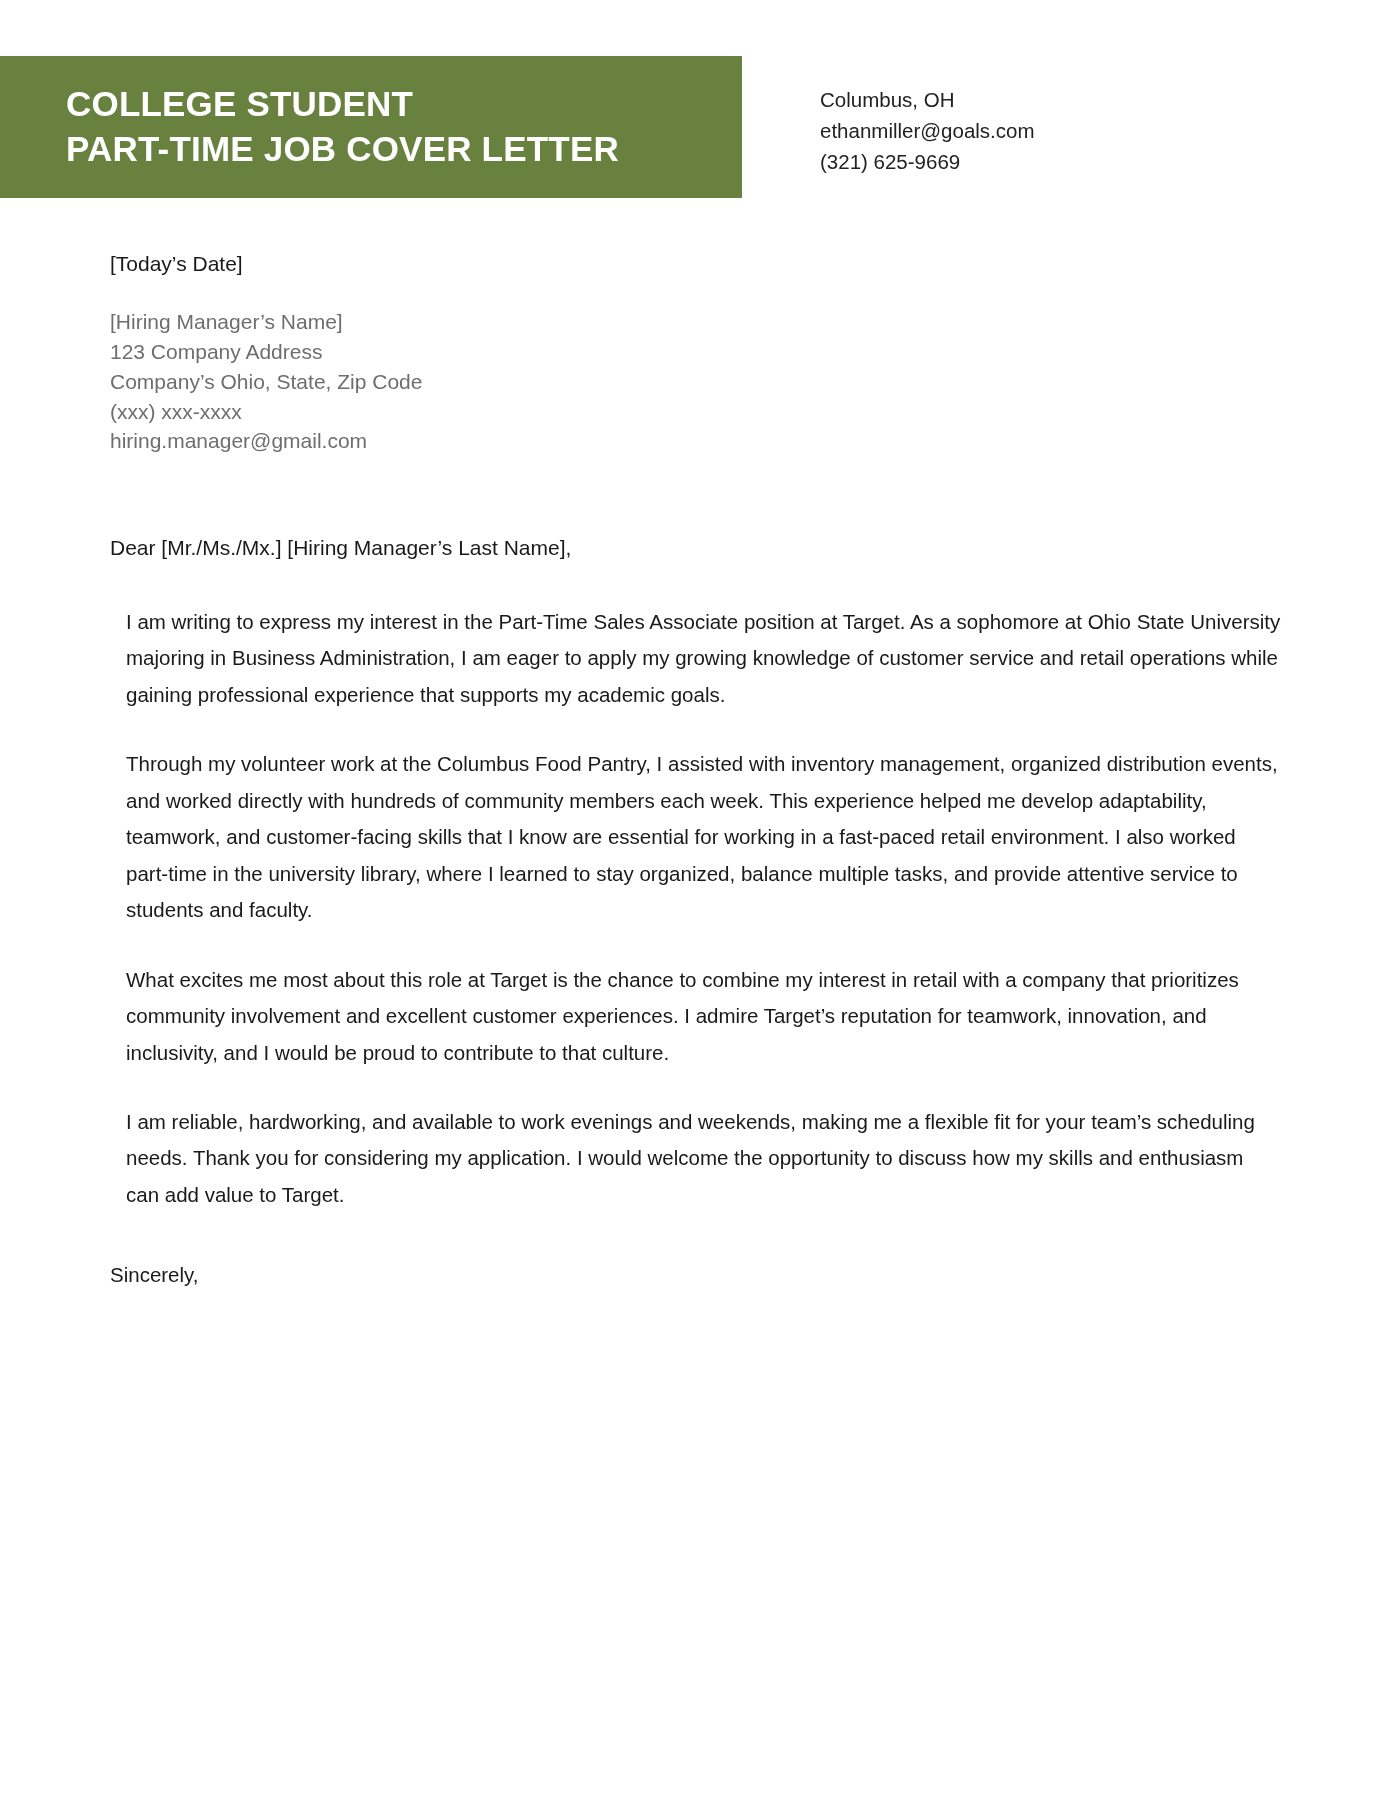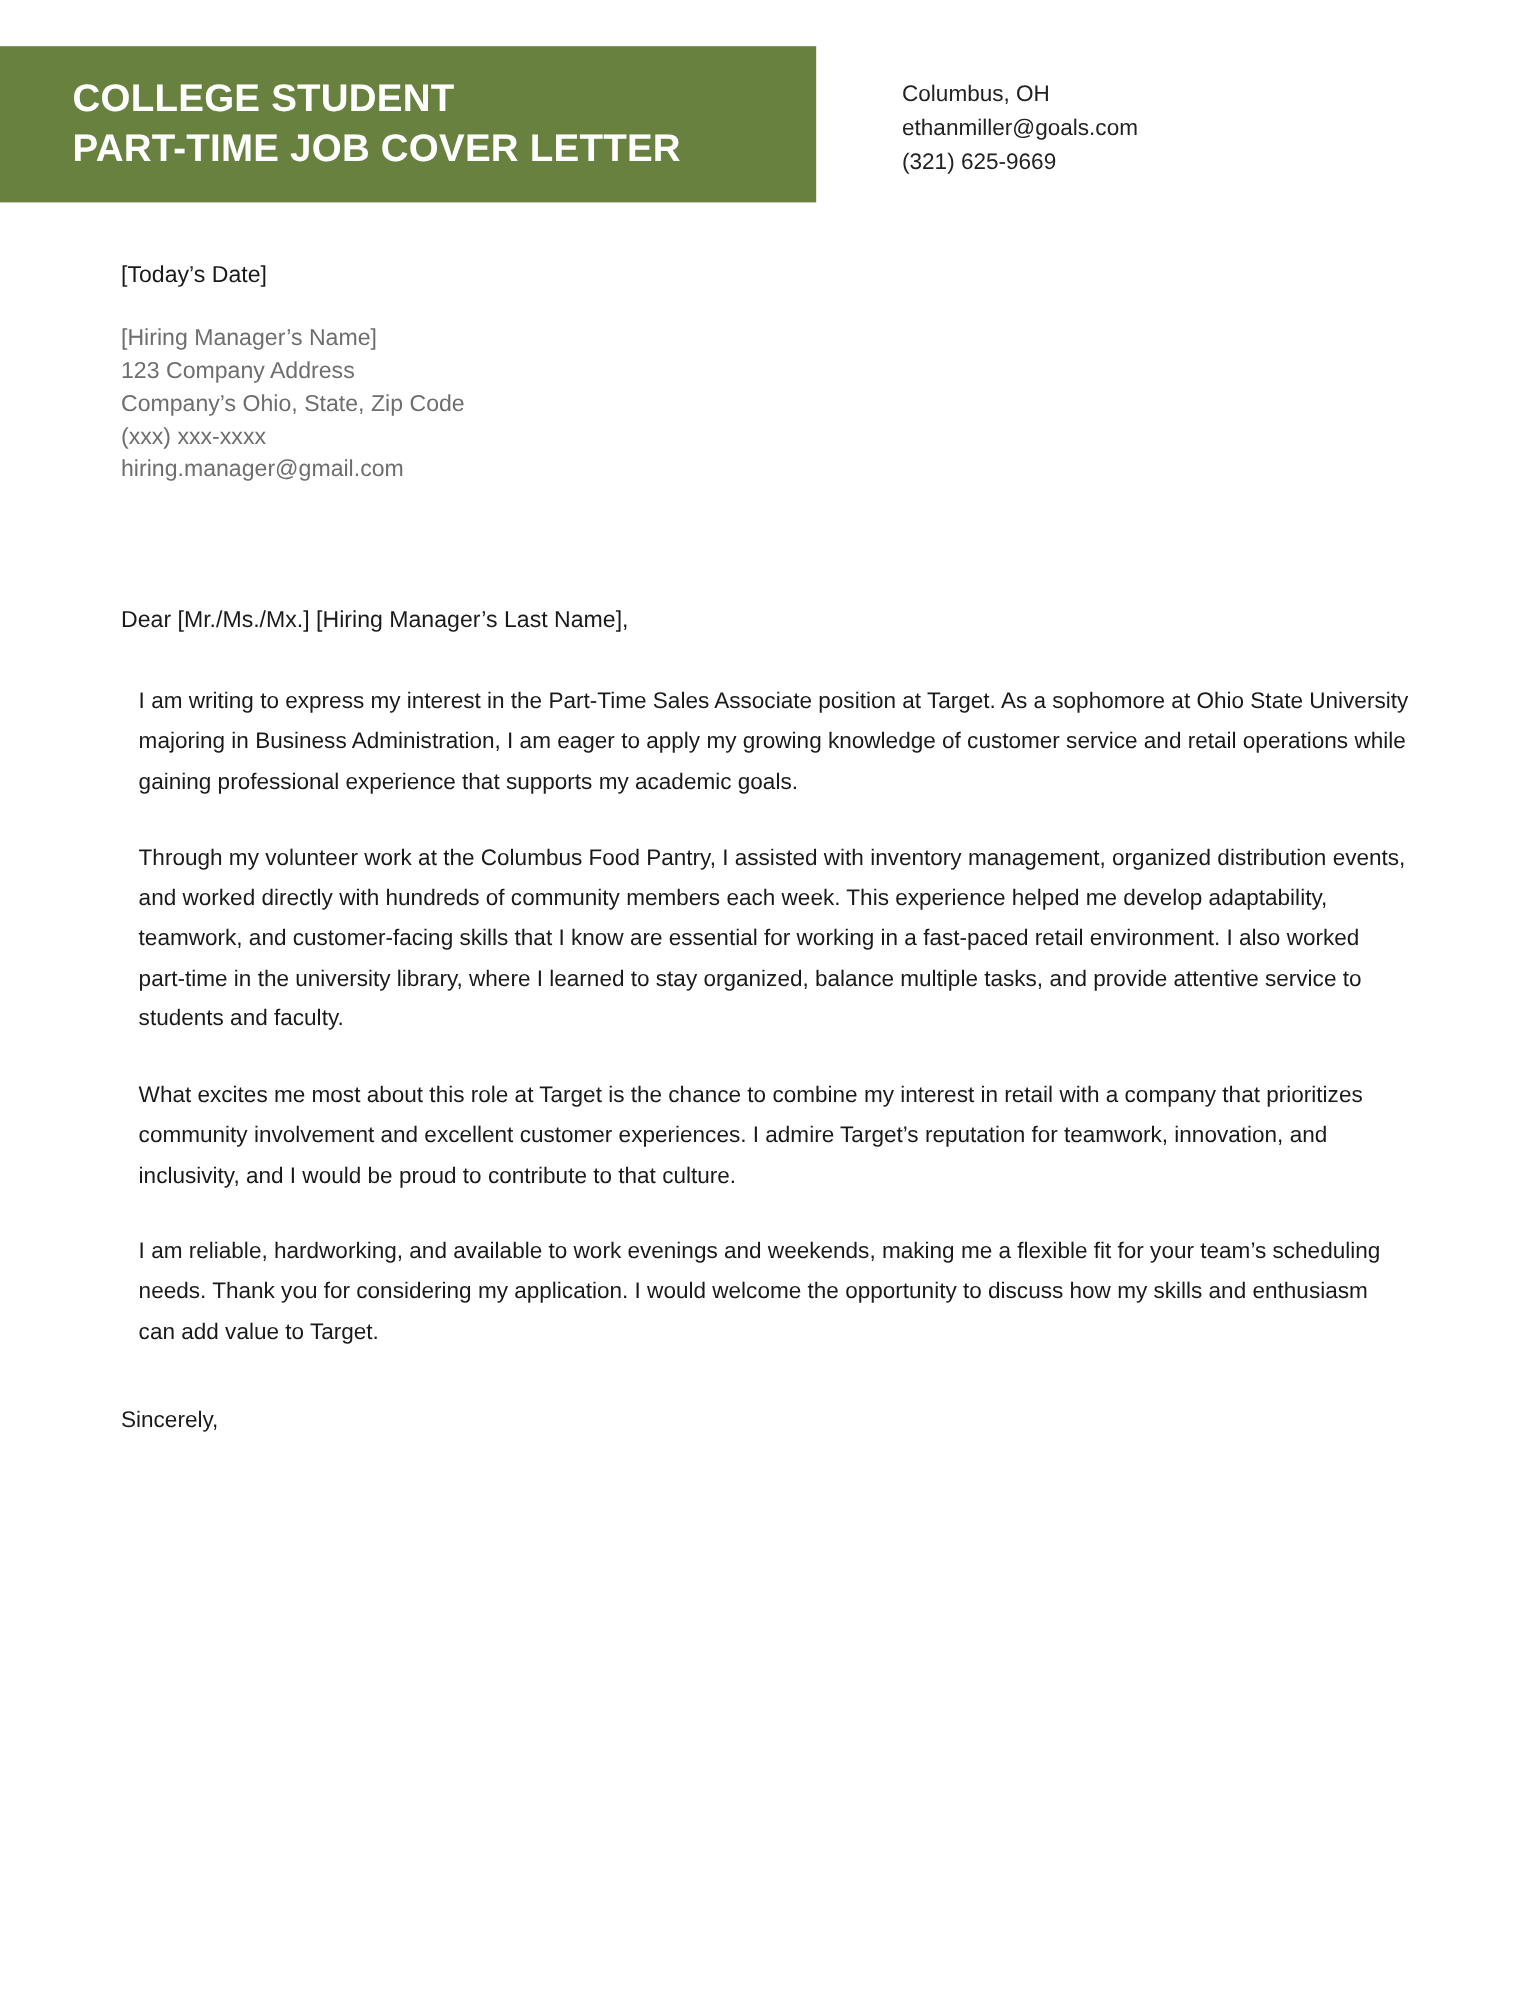--- a/index.html
+++ b/index.html
@@ -20,21 +20,21 @@
     width: 1400px;
     min-height: 1812px;
     background: #ffffff;
     box-sizing: border-box;
   }
 
   
   .header {
     display: flex;
     align-items: flex-start;
-    padding-top: 42px;
+    padding-top: 56px;
   }
 
   .title-banner {
     background: #68813f;
     width: 742px;
     min-height: 130px;
     box-sizing: border-box;
     padding: 26px 0 26px 66px;
     display: flex;
     flex-direction: column;
@@ -73,21 +73,21 @@
   }
 
   .date-line {
     font-size: 21px;
     color: #1a1a1a;
     line-height: 1.5;
     margin-bottom: 28px;
   }
 
   .recipient-block {
-    margin-bottom: 106px;
+    margin-bottom: 76px;
   }
 
   .recipient-line {
     font-size: 21px;
     color: #6e6e6e;
     line-height: 1.42;
   }
 
   .salutation {
     font-size: 21px;

